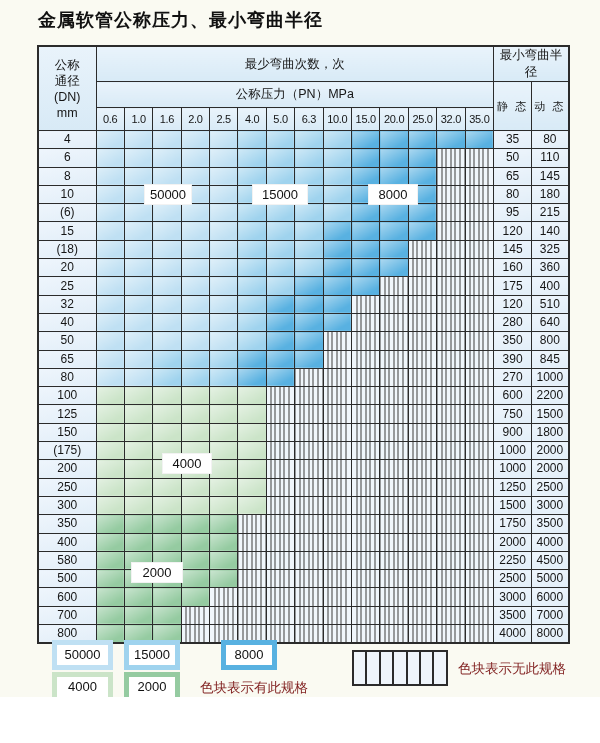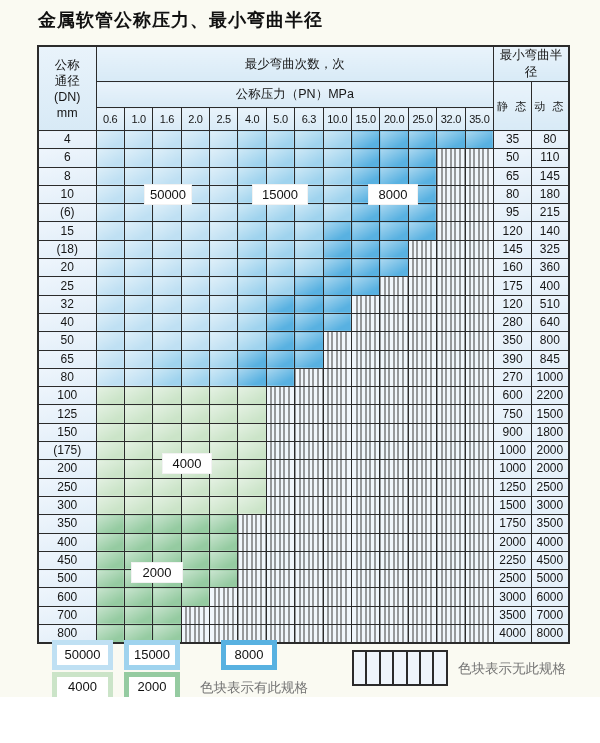--- a/index.html
+++ b/index.html
@@ -41,21 +41,21 @@
 
   .swatch { position:absolute; height:30px; padding:5px; }
   .swatch .inner { background:#fff; width:100%; height:100%; text-align:center;
                    font-size:13px; line-height:20px; color:#111; }
   .sw-50000 { left:52px;  top:640px; width:61px; background:var(--c-b1); }
   .sw-15000 { left:124px; top:640px; width:56px; background:var(--c-b2); }
   .sw-8000  { left:221px; top:640px; width:56px; background:var(--c-b3); }
   .sw-4000  { left:52px;  top:672px; width:61px; background:var(--c-g1); }
   .sw-2000  { left:124px; top:672px; width:56px; background:var(--c-g2); }
 
-  .legend-text { position:absolute; font-size:13.5px; color:#737373; }
+  .legend-text { position:absolute; font-size:13.5px; color:#7f1d1d; }
   .lt-has { left:200px; top:679px; }
   .lt-no  { left:458px; top:660px; }
   .nospec-box { position:absolute; left:352px; top:650px; width:96px; height:36px;
                 border:2px solid #2b2b2b; background-color:#eff5fb;
                 background-image:repeating-linear-gradient(90deg, transparent 0 11.4px, #2b2b2b 11.4px 13.4px); }
 </style>
 </head>
 <body>
 
 <div class="page">
@@ -544,21 +544,21 @@
           <td class="cell c-x"></td>
           <td class="cell c-x"></td>
           <td class="cell c-x"></td>
           <td class="cell c-x"></td>
           <td class="cell c-x"></td>
           <td class="cell c-x"></td>
           <td class="val">2000</td>
           <td class="val">4000</td>
         </tr>
         <tr>
-          <td class="dn">450</td>
+          <td class="dn">580</td>
           <td class="cell c-g2"></td>
           <td class="cell c-g2"></td>
           <td class="cell c-g2"></td>
           <td class="cell c-g2"></td>
           <td class="cell c-g2"></td>
           <td class="cell c-x"></td>
           <td class="cell c-x"></td>
           <td class="cell c-x"></td>
           <td class="cell c-x"></td>
           <td class="cell c-x"></td>

